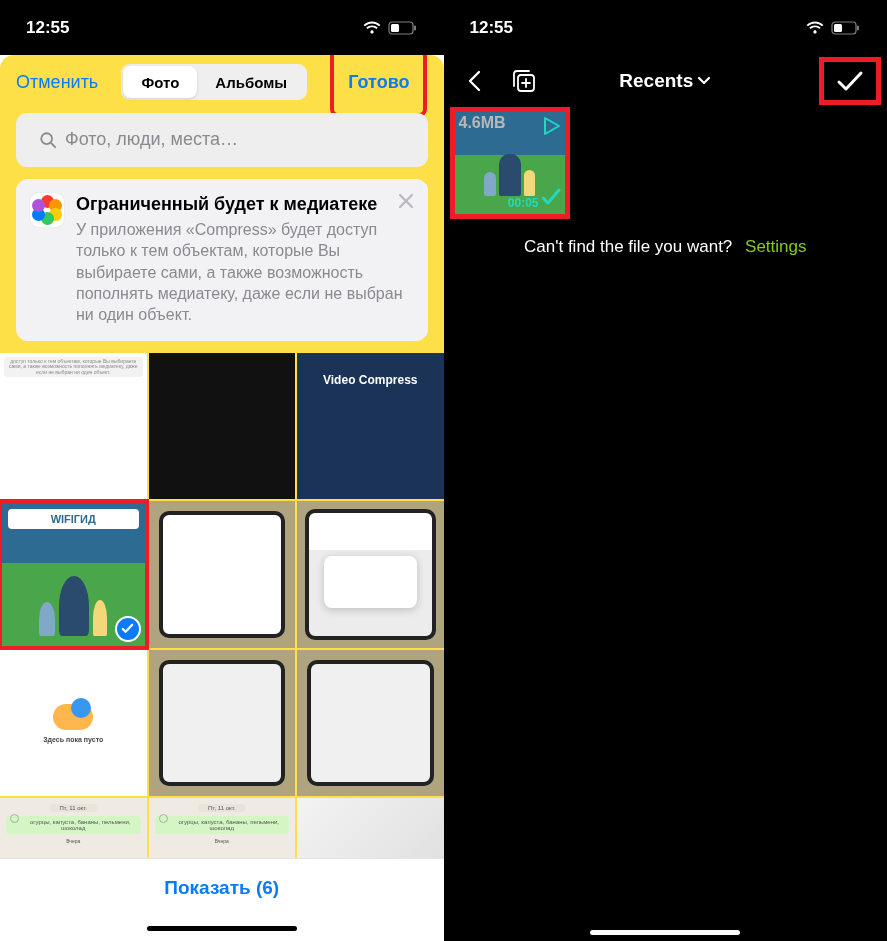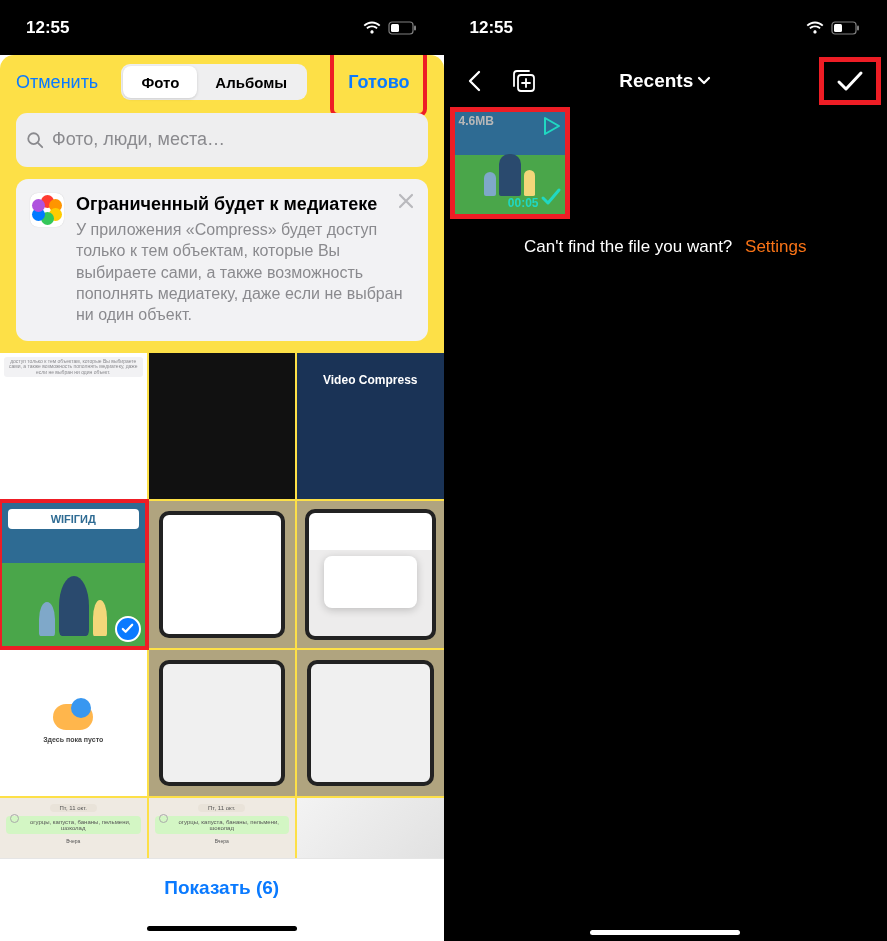--- a/index.html
+++ b/index.html
@@ -14,21 +14,21 @@
   .sb-icons{display:flex;align-items:center;gap:6px}
   .sb-icons svg{display:block}
   
   .sheet{background:#fde047;border-radius:14px 14px 0 0;height:886px;overflow:hidden;display:flex;flex-direction:column}
   .nav{display:flex;align-items:center;justify-content:space-between;height:54px;padding:0 16px}
   .nav-cancel{color:#0a7aff;font-size:18px}
   .seg{display:flex;background:#efeff0;border-radius:9px;padding:2px;height:36px}
   .seg-item{padding:0 18px;font-size:15px;font-weight:600;color:#000;display:flex;align-items:center;border-radius:8px}
   .seg-item.active{background:#fff;box-shadow:0 1px 3px rgba(0,0,0,.15)}
   .nav-done{color:#0a7aff;font-size:18px;font-weight:600;padding:20px 14px;border:4px solid #ee1d25;border-radius:8px}
-  .search{margin:4px 16px 12px;background:#eeeeef;border-radius:11px;height:56px;display:flex;align-items:center;padding:0 10px;color:#8a8a8e;font-size:18px;gap:8px}
+  .search{margin:4px 16px 12px;background:#eeeeef;border-radius:11px;height:56px;display:flex;align-items:center;padding:0 23px;color:#8a8a8e;font-size:18px;gap:8px}
   
   .card{margin:0 16px 12px;background:#f2f2f4;border-radius:12px;padding:14px 14px 16px;display:flex;gap:12px;position:relative}
   .card-icon{width:34px;height:34px;border-radius:8px;background:#fff;flex:0 0 34px;display:flex;align-items:center;justify-content:center;box-shadow:0 0 1px rgba(0,0,0,.2)}
   .card-title{font-size:18px;font-weight:700;color:#000;line-height:1.25}
   .card-text{font-size:16px;color:#8a8a8e;line-height:1.32;margin-top:4px}
   .card-close{position:absolute;top:10px;right:10px;width:24px;height:24px;color:#b9b9bd}
   
   .grid{display:grid;grid-template-columns:repeat(3,1fr);gap:2px;flex:1;align-content:start}
   .thumb{aspect-ratio:1/1;background:#2a2a2a;position:relative;overflow:hidden;font-size:9px;color:#bbb;display:flex;align-items:center;justify-content:center;text-align:center;padding:6px}
   .thumb.selbox{outline:4px solid #ee1d25;outline-offset:-2px;z-index:2}
@@ -57,27 +57,27 @@
   .show-row{height:60px;display:flex;align-items:center;justify-content:center;color:#0a7aff;font-size:19px;font-weight:600;background:#fff;border-top:1px solid #e5e5e5}
   .home-ind{height:26px;display:flex;justify-content:center;align-items:center;background:#fff}
   .home-ind .bar{width:150px;height:5px;border-radius:3px;background:#000}
   
   .rp-top{height:52px;display:flex;align-items:center;padding:0 14px;gap:18px;color:#fff;position:relative}
   .rp-back{width:32px;height:32px;display:flex;align-items:center;justify-content:center}
   .rp-title{position:absolute;left:0;right:0;text-align:center;font-size:19px;font-weight:600;pointer-events:none;display:flex;align-items:center;justify-content:center;gap:4px}
   .rp-done{position:absolute;right:6px;top:2px;width:62px;height:48px;border:5px solid #ee1d25;display:flex;align-items:center;justify-content:center;background:#000}
   .rp-body{padding:6px 6px;height:calc(941px - 55px - 52px);position:relative}
   .vid-thumb{width:120px;height:112px;border:5px solid #ee1d25;position:absolute;left:6px;top:0;background:linear-gradient(#2e6b93 0 42%,#4aa64a 42% 100%);}
-  .vid-thumb .size{position:absolute;top:2px;left:4px;font-size:12px;color:#b8b8b8;font-weight:600}
+  .vid-thumb .size{position:absolute;top:2px;left:4px;font-size:16px;color:#b8b8b8;font-weight:600}
   .vid-thumb .play{position:absolute;top:4px;right:4px}
   .vid-thumb .dur{position:absolute;bottom:4px;right:26px;font-size:12px;color:#20d8c2;font-weight:700}
   .vid-thumb .tick{position:absolute;bottom:2px;right:3px}
   .vid-thumb .fam2{position:absolute;bottom:18px;left:14px;right:14px;height:46px;display:flex;justify-content:center;align-items:flex-end;gap:3px}
   .hint{position:absolute;top:130px;left:0;right:0;text-align:center;font-size:17px;color:#fff}
-  .hint .set{color:#f97316;margin-left:8px}
+  .hint .set{color:#84cc16;margin-left:8px}
   .rp-home{position:absolute;bottom:6px;left:0;right:0;display:flex;justify-content:center}
   .rp-home .bar{width:150px;height:5px;border-radius:3px;background:#fff}
   .flower{width:30px;height:30px;position:relative}
   .petal{position:absolute;width:13px;height:13px;border-radius:50%}
 </style>
 </head>
 <body>
 
 <div class="wrap">
 

